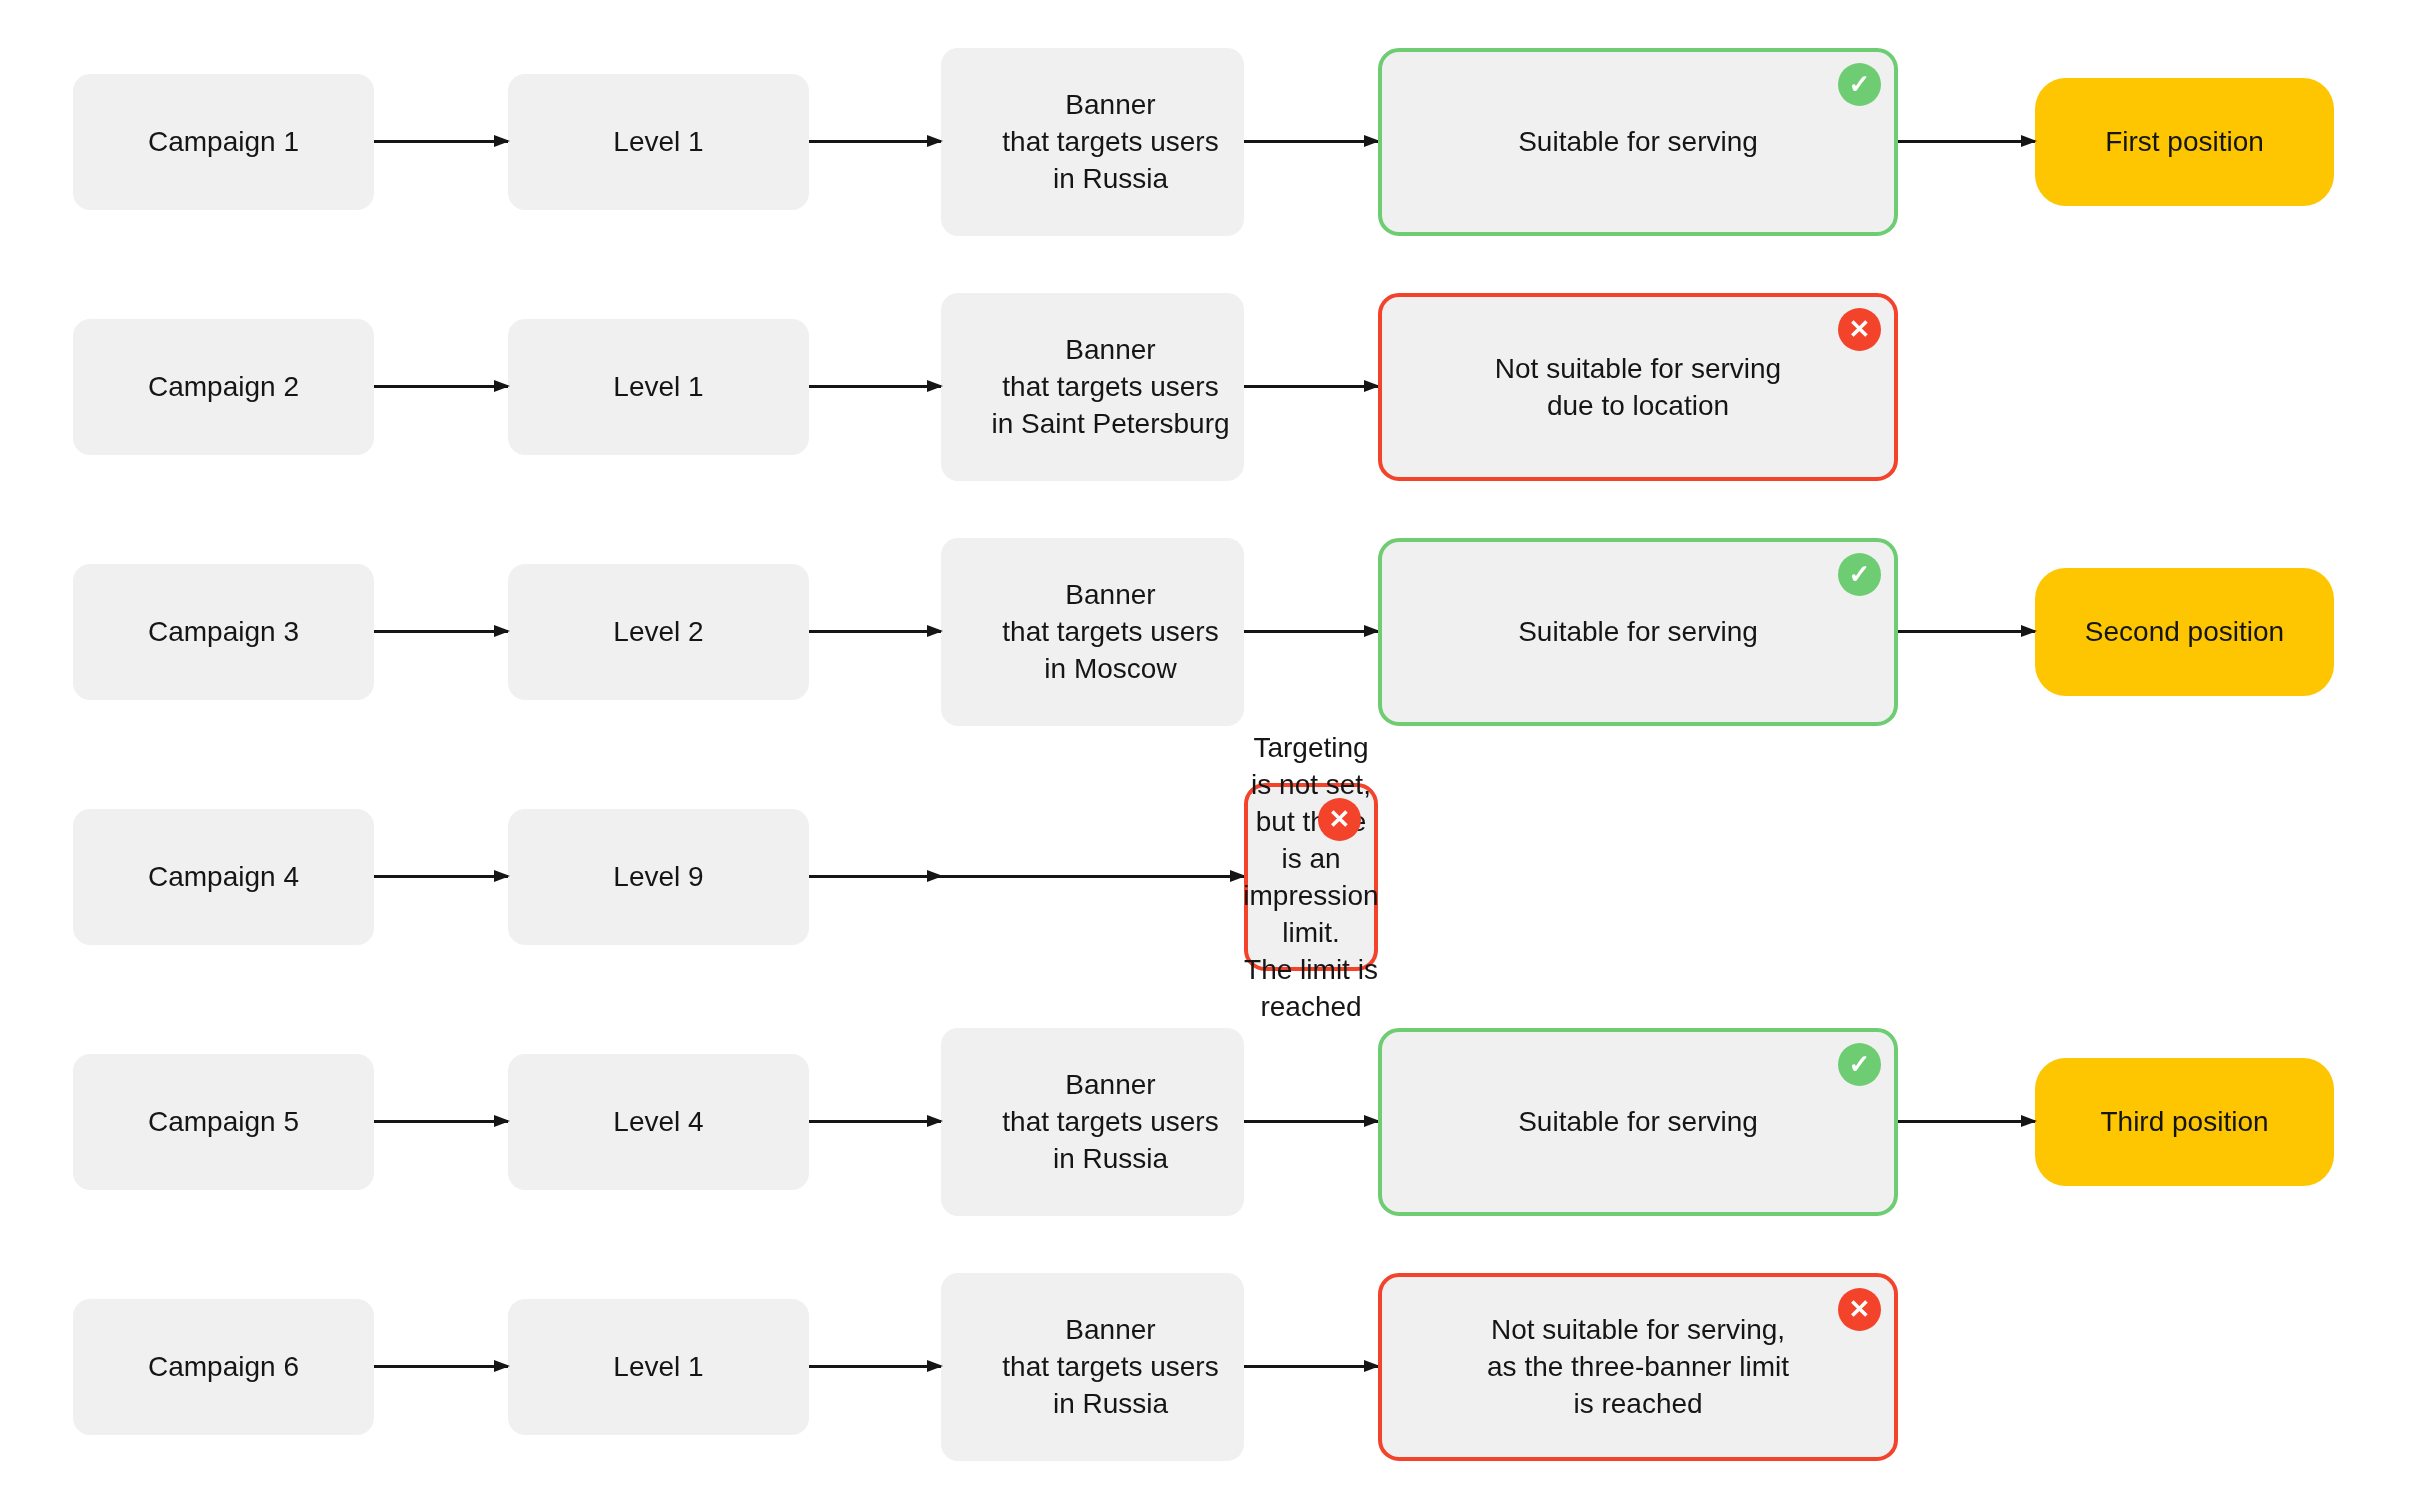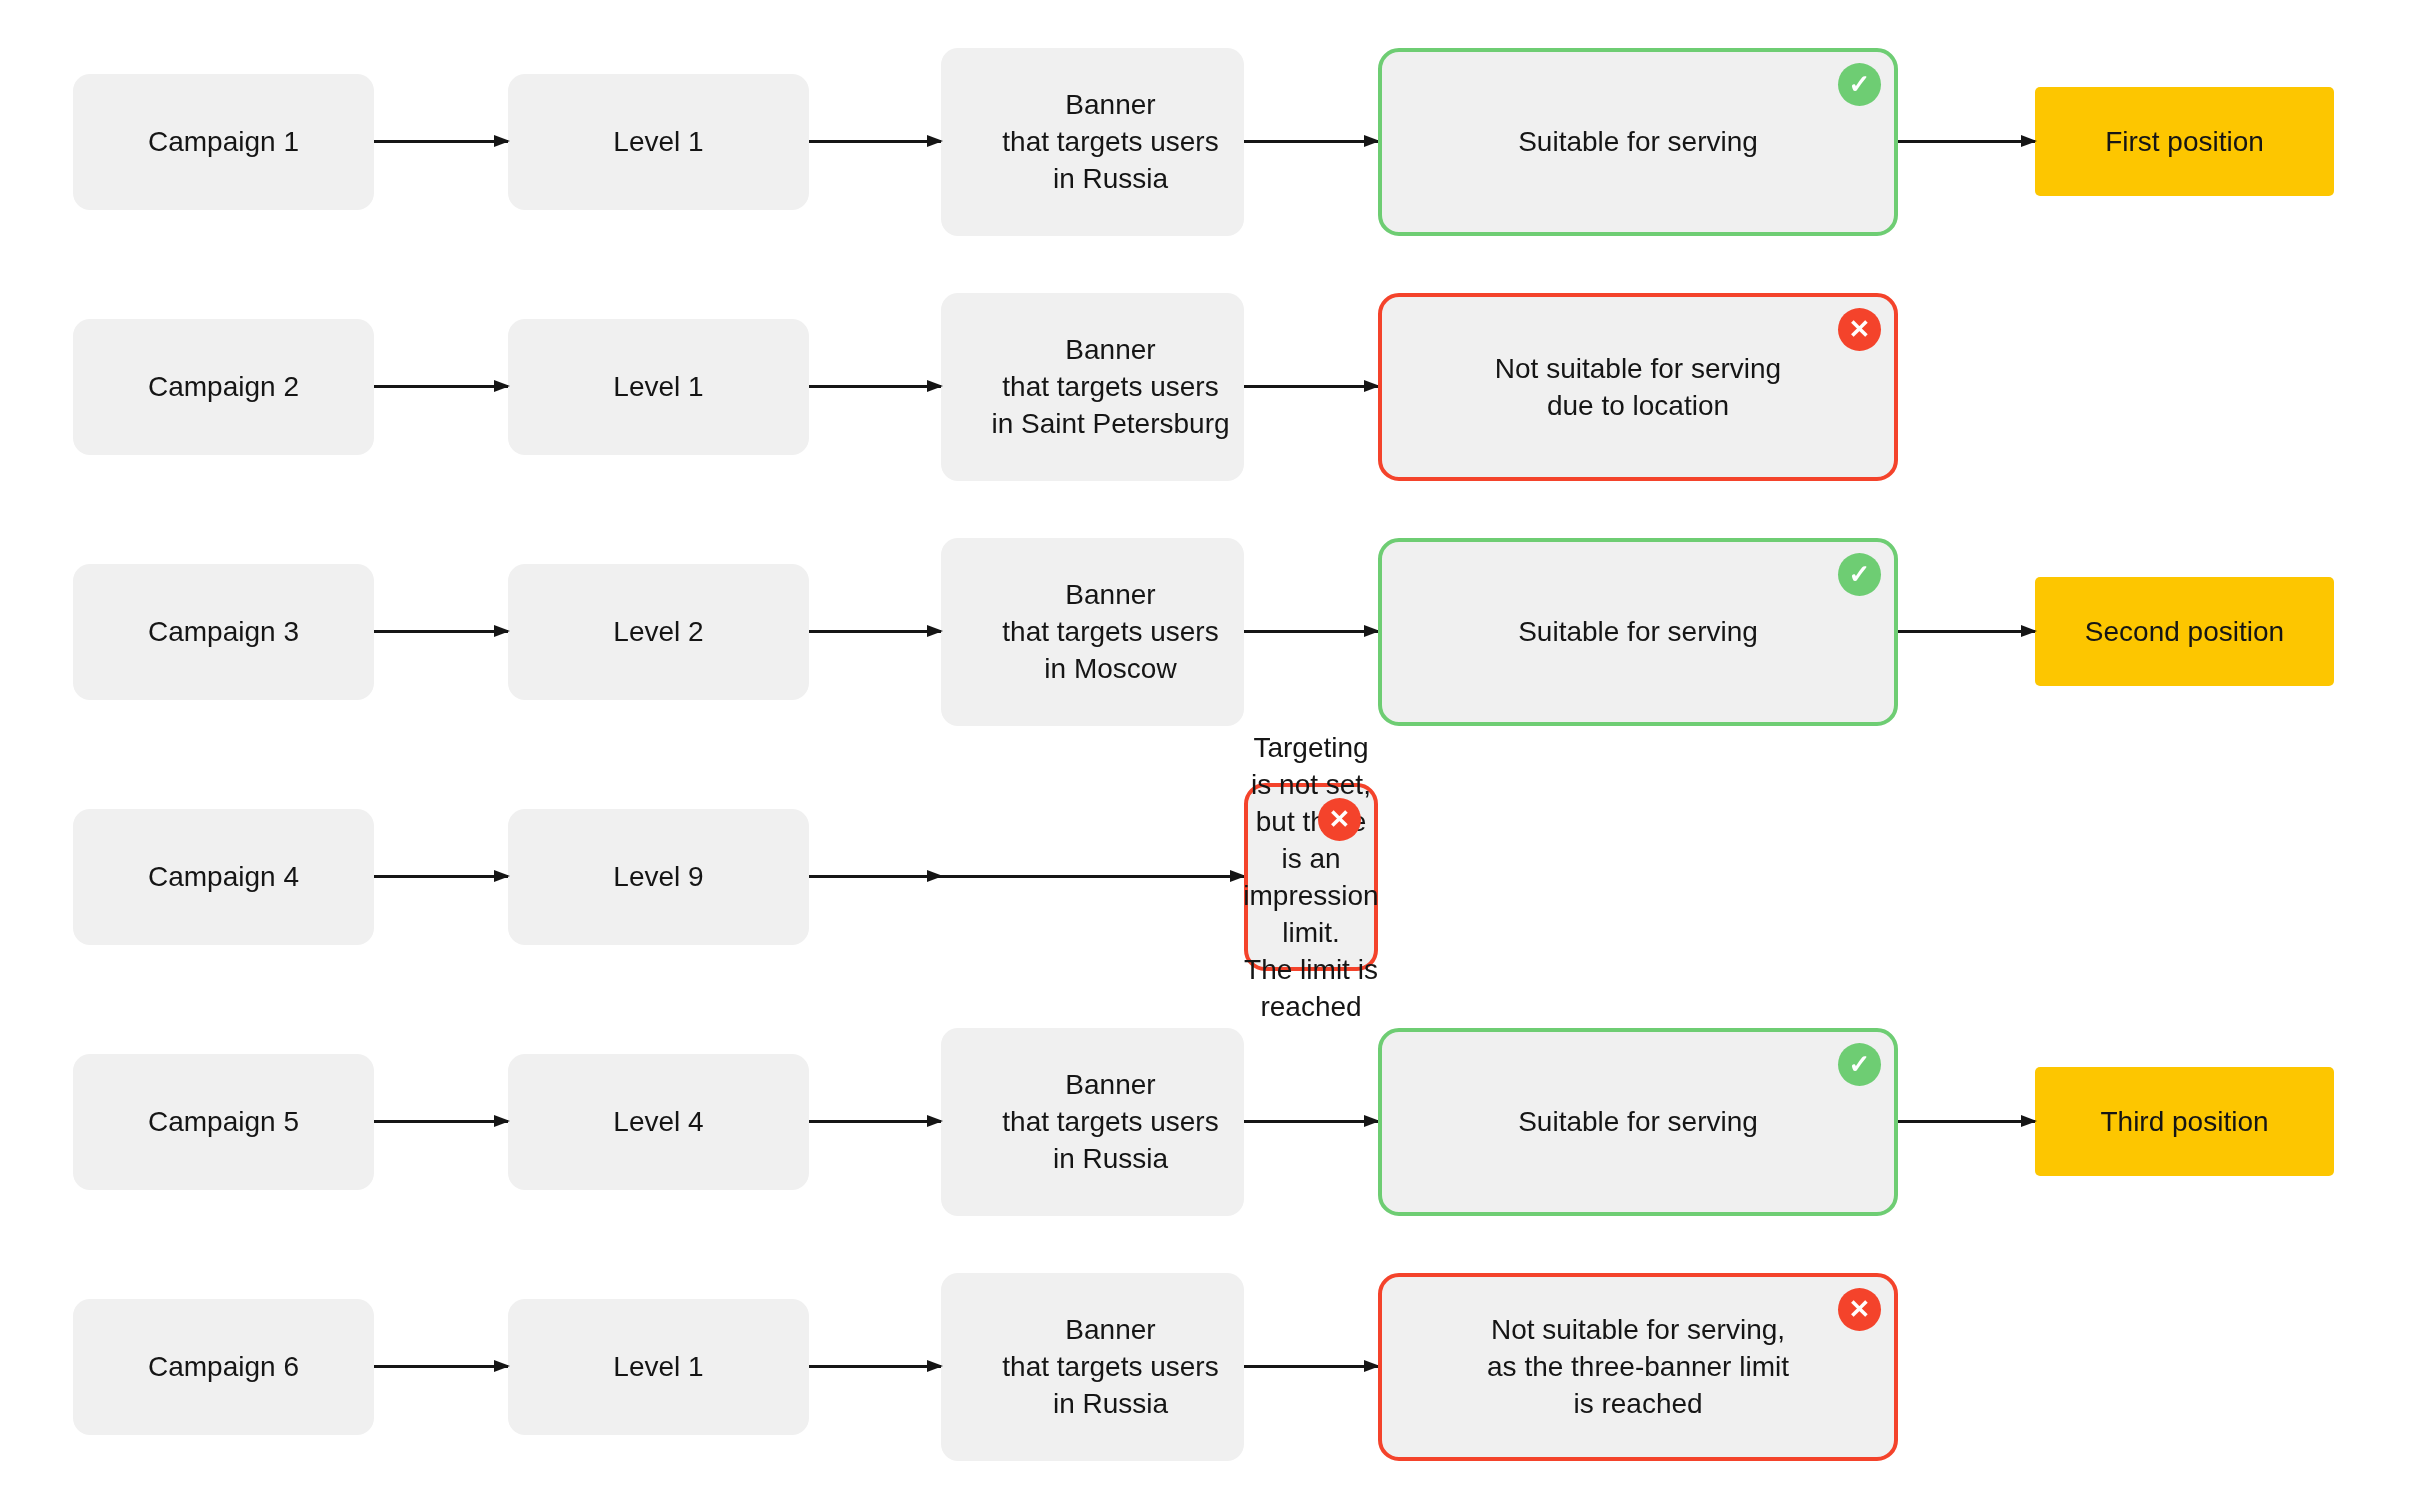--- a/index.html
+++ b/index.html
@@ -57,22 +57,22 @@
     display:flex;align-items:center;justify-content:center;
     color:#ffffff;
     font-size:26px;
     font-weight:bold;
     background:#999;
   }
   .status[data-variant="ok"] .badge{background:var(--green);}
   .status[data-variant="error"] .badge{background:var(--red);}
   .pos{
     background:var(--yellow);
-    border-radius:5px;
-    height:109px;
+    border-radius:31px;
+    height:128px;
   }
   .arrow{
     position:relative;
     height:2.8px;
     background:var(--arrow);
     align-self:center;
     justify-self:stretch;
   }
   .arrow::after{
     content:"";

